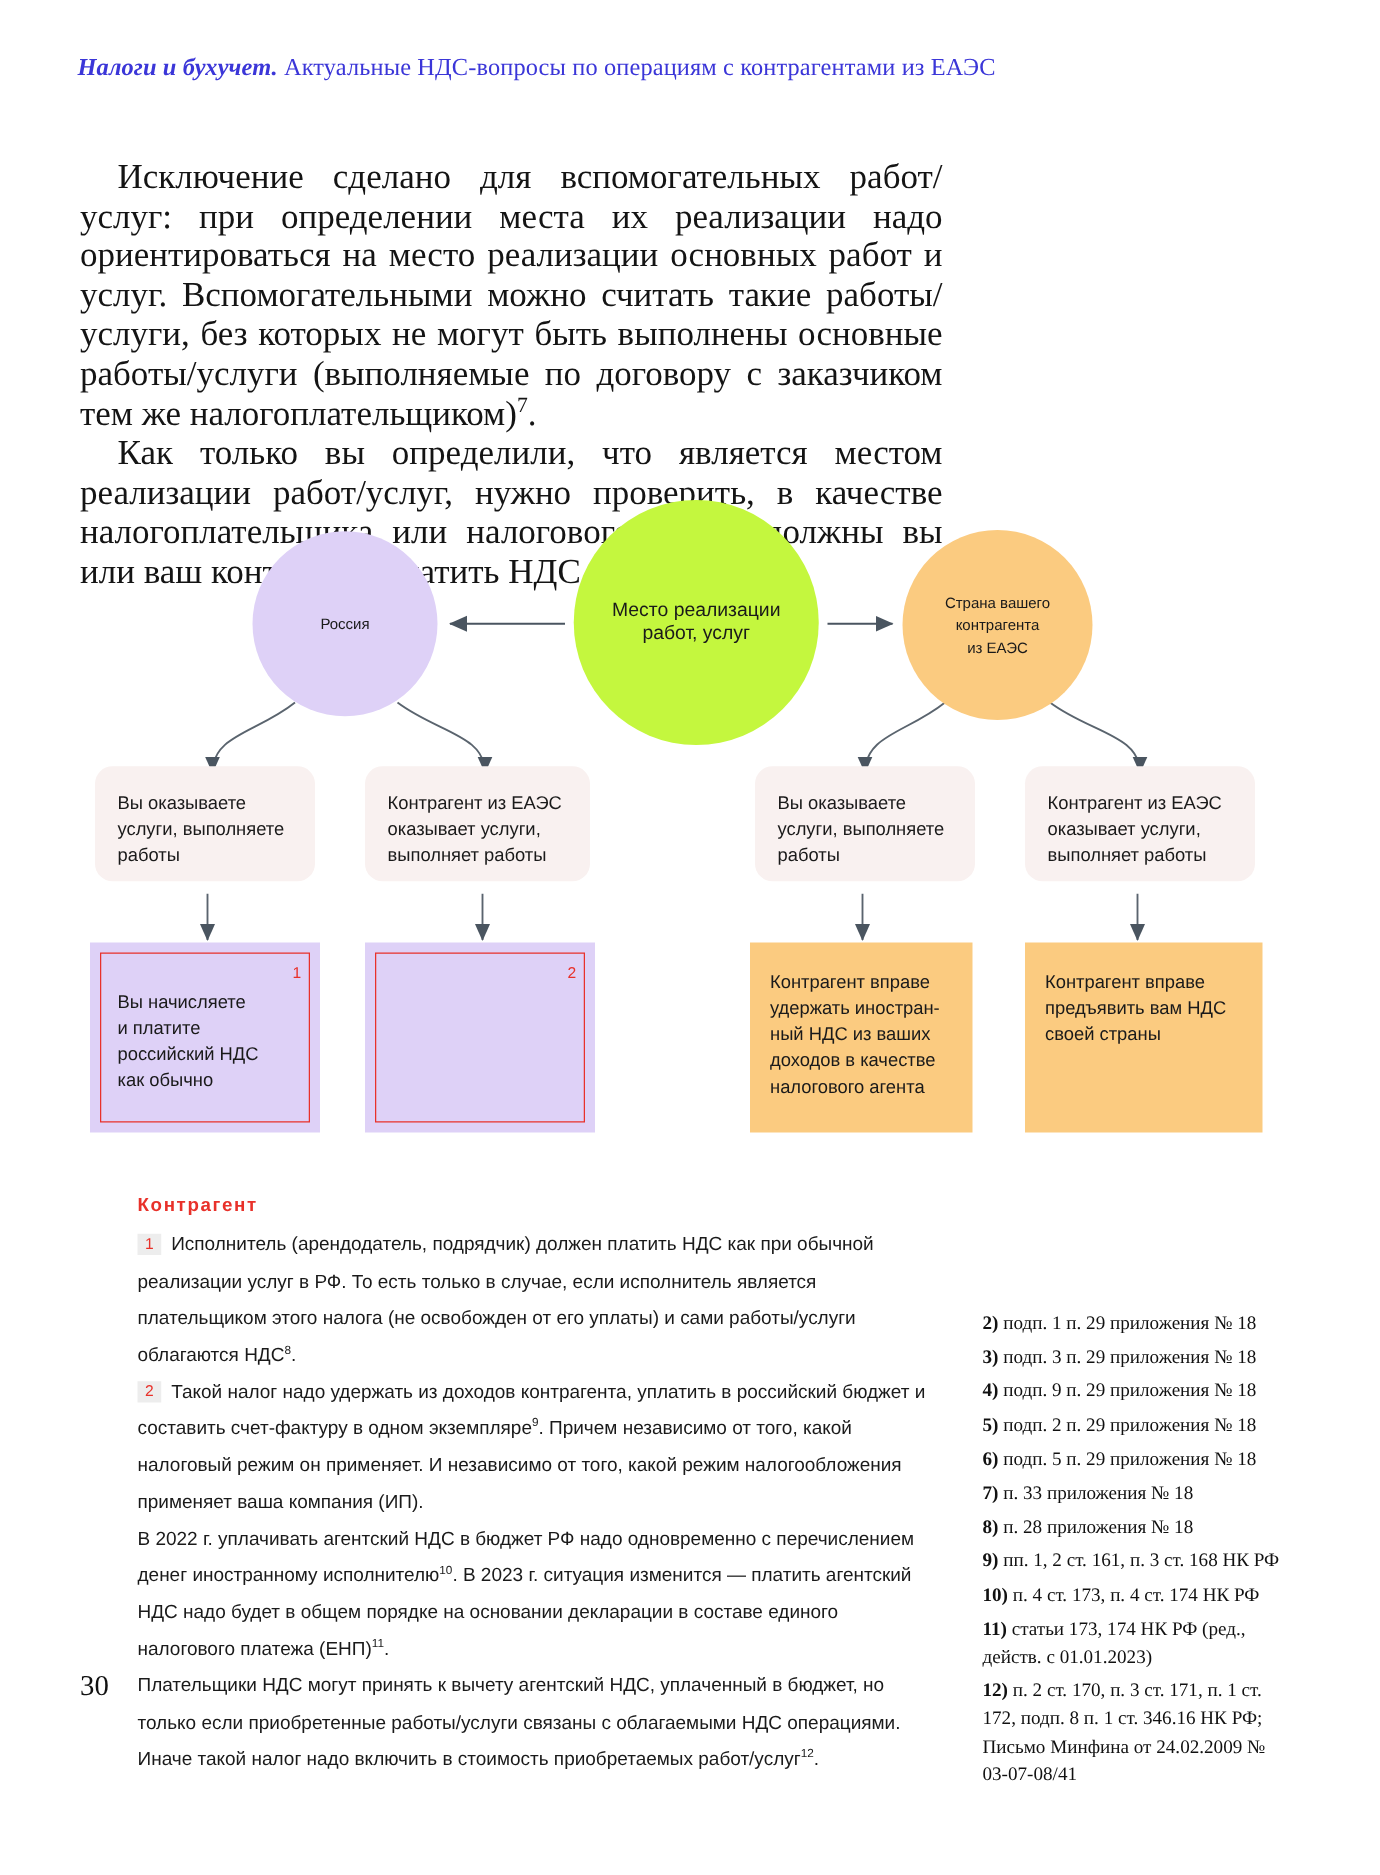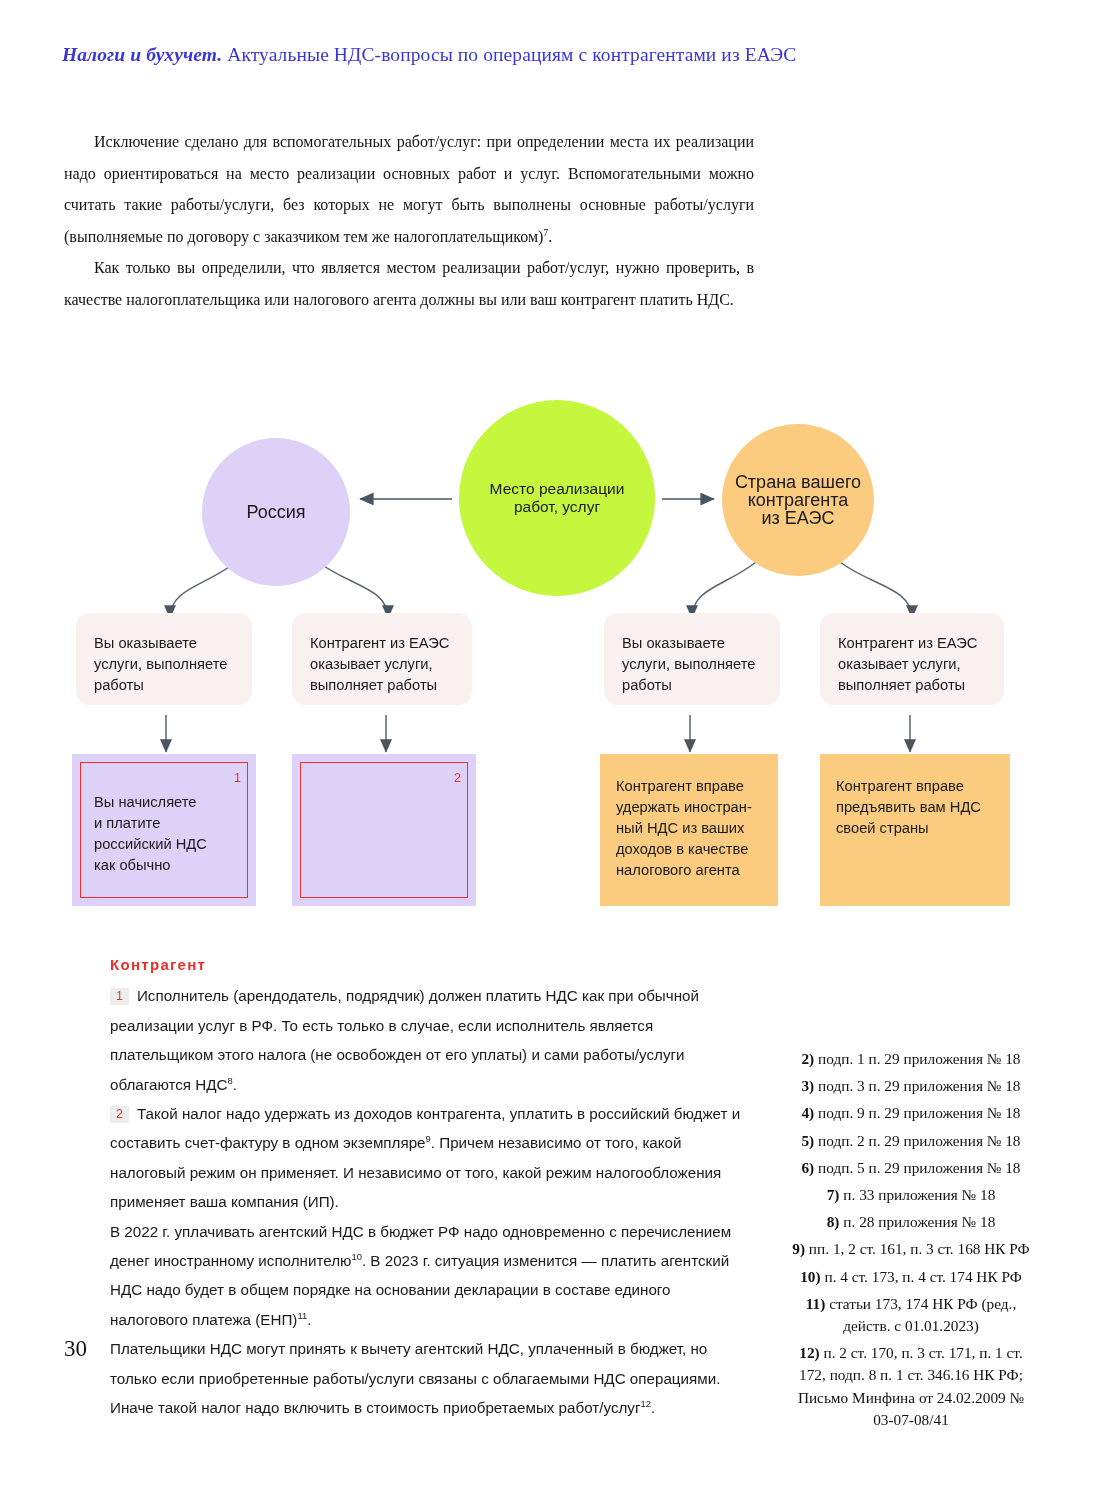--- a/index.html
+++ b/index.html
@@ -20,38 +20,38 @@
     font-size:19.5px; color:#3b36d8; letter-spacing:0.1px;
     white-space:nowrap;
   }
   .runhead .rh-bold { font-weight:bold; font-style:italic; }
   .runhead .rh-rest { font-weight:normal; }
 
   
   .bodytext {
     position:absolute; left:64px; top:126px; width:690px;
     font-family:"Liberation Serif", serif;
-    font-size:16px; line-height:31.6px;
+    font-size:28px; line-height:31.6px;
     text-align:justify; color:#141414;
   }
   .bodytext p { margin:0; text-indent:30px; }
   sup { font-size:0.62em; vertical-align:super; line-height:0; }
 
   
   .diagram { position:absolute; left:0; top:390px; width:1104px; height:545px; }
   .diagram svg { position:absolute; left:0; top:0; }
 
   .circ {
     position:absolute; border-radius:50%;
     display:flex; align-items:center; justify-content:center; text-align:center;
     font-family:"Liberation Sans", sans-serif;
-    color:#1a1a1a; font-size:18px; line-height:18px;
+    color:#1a1a1a; font-size:12px; line-height:18px;
     z-index:2;
   }
-  #circ-russia { left:202px; top:48px;  width:148px; height:148px; background:#DED1F7; }
+  #circ-russia { left:202px; top:35px;  width:148px; height:148px; background:#DED1F7; }
   #circ-place  { left:459px; top:10px;  width:196px; height:196px; background:#C4F73E; font-size:15.5px; }
   #circ-eaeu   { left:722px; top:34px;  width:152px; height:152px; background:#FBCB80; }
 
   .gbox {
     position:absolute; background:#F9F1F0; border-radius:14px;
     font-family:"Liberation Sans", sans-serif;
     font-size:14.7px; line-height:21px; color:#1a1a1a;
     padding:20px 16px 14px 18px; box-sizing:border-box; z-index:2;
   }
   #gbox-1 { left:76px;  top:223px; width:176px; height:92px; }
@@ -100,21 +100,21 @@
   .nmark {
     display:inline-block; background:#EDEDED; color:#E8312A;
     font-size:12.5px; padding:1px 6px; margin-right:8px;
     vertical-align:1px; line-height:15px;
   }
 
   
   .notes {
     position:absolute; left:786px; top:1048px; width:250px;
     font-family:"Liberation Serif", serif;
-    font-size:15.3px; line-height:22.2px; color:#111;text-align:center;
+    font-size:15.3px; line-height:22.2px; color:#111;
   }
   .note { margin:0 0 5px 0; }
   .note b { font-weight:bold; }
 
   
   .folio {
     position:absolute; left:64px; top:1336px;
     font-family:"Liberation Serif", serif; font-size:23px; color:#111;
   }
 </style>

